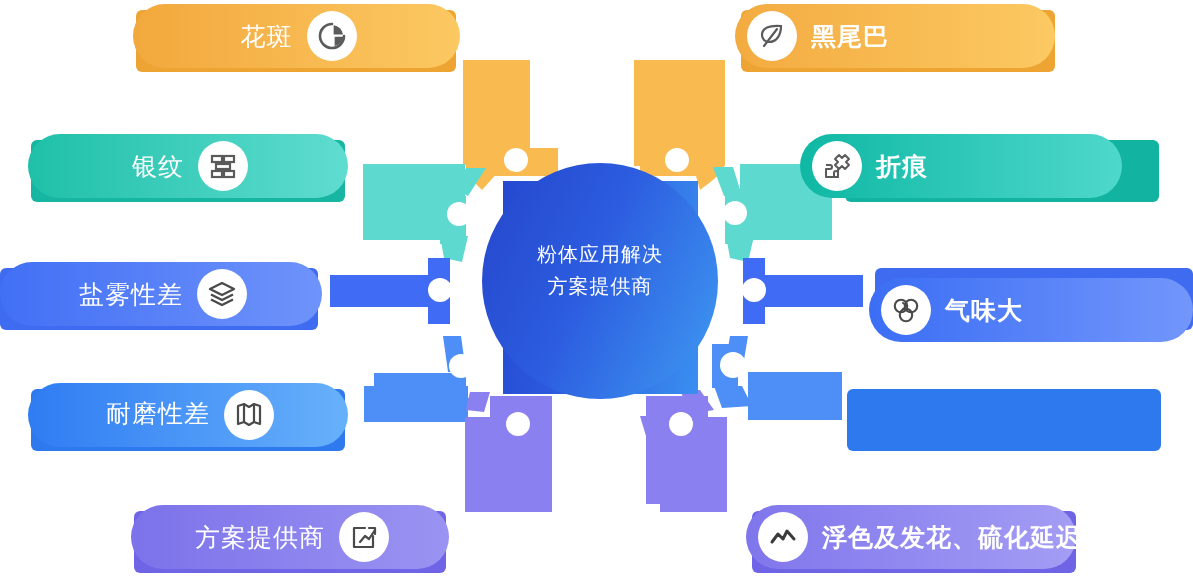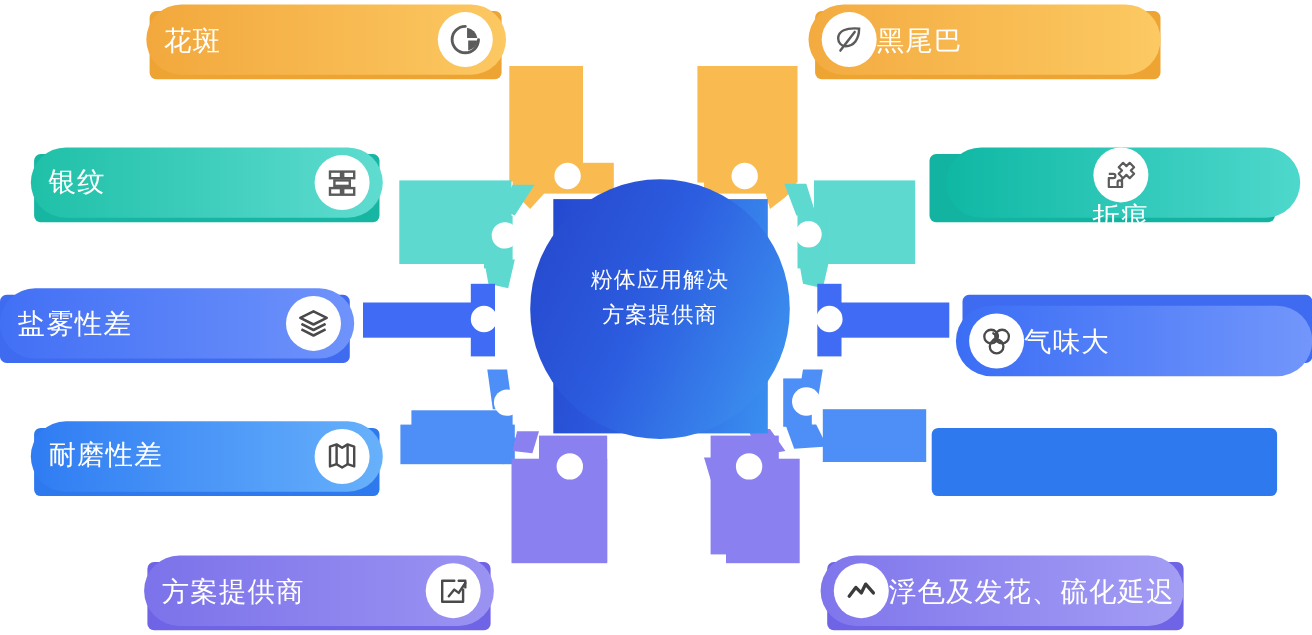--- a/index.html
+++ b/index.html
@@ -9,28 +9,28 @@
   }
   #stage{position:absolute;left:0;top:0;width:1193px;height:577px;}
   #connectors{position:absolute;left:0;top:0;width:1193px;height:577px;}
 
   
   .bar{
     position:absolute;display:flex;align-items:center;
     height:64px;border-radius:32px;box-sizing:border-box;
     padding:0 16px;
   }
-  .bar.left{justify-content:space-between;padding-right:12px;}
+  .bar.left{justify-content:center;padding-right:12px;}
   .bar.right{justify-content:flex-start;padding-left:12px;}
   .bar .lbl{
     color:#ffffff;font-size:25px;line-height:1;white-space:nowrap;
     letter-spacing:1px;
   }
   .bar.left .lbl{margin-right:14px;}
-  .bar.right .lbl{}
+  .bar.right .lbl{margin-left:14px;font-weight:bold;}
   .badge{
     width:50px;height:50px;border-radius:50%;background:#fff;
     display:flex;align-items:center;justify-content:center;flex:0 0 auto;
     box-shadow:0 0 0 0 rgba(0,0,0,0);
   }
   .badge svg{display:block;}
   
   .plate{position:absolute;border-radius:6px;}
 
   
@@ -136,21 +136,21 @@
     <span class="badge">
       <svg width="32" height="32" viewBox="0 0 32 32">
         <path d="M16 4a12 12 0 1 0 12 12" fill="none" stroke="#5b5b5b" stroke-width="2.6" stroke-linecap="round"></path>
         <path d="M17.6 5.2 A11 11 0 0 1 27 14.6 L17.6 14.6 Z" fill="#5b5b5b"></path>
         <path d="M18.6 16.8 L27.4 16.8 A11 11 0 0 1 18.6 26 Z" fill="#5b5b5b"></path>
       </svg>
     </span>
   </div>
 
   <div class="plate" style="left:31px;top:140px;width:314px;height:62px;background:#17b6a2;"></div>
-  <div class="bar left" style="left:28px;top:134px;width:320px;background:linear-gradient(90deg,#1fc0a8,#5fdcd0);font-family:Liberation Serif, serif;">
+  <div class="bar left" style="left:28px;top:134px;width:320px;background:linear-gradient(90deg,#1fc0a8,#5fdcd0);">
     <span class="lbl">银纹</span>
     <span class="badge">
       <svg width="32" height="32" viewBox="0 0 32 32">
         <g fill="none" stroke="#5b5b5b" stroke-width="2.2">
           <rect x="5" y="6" width="10" height="6"></rect>
           <rect x="17" y="6" width="10" height="6"></rect>
           <rect x="9" y="14" width="14" height="5"></rect>
           <rect x="5" y="21" width="10" height="6"></rect>
           <rect x="17" y="21" width="10" height="6"></rect>
         </g>
@@ -206,21 +206,21 @@
         <g fill="none" stroke="#5b5b5b" stroke-width="2.2" stroke-linecap="round">
           <path d="M25 6c0 10-5 16-12 16-4 0-7-3-7-7C6 8 13 5 25 6Z"></path>
           <path d="M21 9 8 26"></path>
         </g>
       </svg>
     </span>
     <span class="lbl">黑尾巴</span>
   </div>
 
   <div class="plate" style="left:845px;top:140px;width:314px;height:62px;background:#12b3a0;"></div>
-  <div class="bar right" style="left:860px;top:134px;width:322px;background:linear-gradient(90deg,#0fb8a4,#4ed8cc);flex-direction:column;">
+  <div class="bar right" style="left:800px;top:134px;width:322px;background:linear-gradient(90deg,#0fb8a4,#4ed8cc);">
     <span class="badge">
       <svg width="32" height="32" viewBox="0 0 32 32">
         <g fill="none" stroke="#5b5b5b" stroke-width="2" stroke-linejoin="round">
           <path d="M5 15h4a2 2 0 1 1 0 4H5v8h8v-4a2 2 0 1 1 4 0v4h-4"></path>
           <path d="M13 27h4v-8"></path>
           <path d="M18 5l3 3 3-3 4 4-3 3 3 3-4 4-3-3-3 3-4-4 3-3-3-3Z"></path>
         </g>
       </svg>
     </span>
     <span class="lbl">折痕</span>

